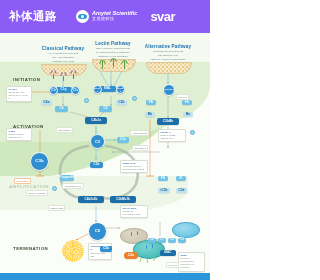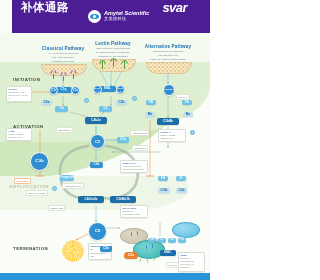--- a/index.html
+++ b/index.html
@@ -5,22 +5,22 @@
   html,body{margin:0;padding:0;}
   body{
     width:210px;height:280px;overflow:hidden;
     font-family:"Liberation Sans",sans-serif;
     background:#ffffff;position:relative;
   }
   #poster{position:absolute;inset:0;background:#fbfdf8;overflow:hidden;}
 
   
   .header{
-    position:absolute;left:12px;top:0;width:210px;height:33px;
-    background:#4c1d95;display:flex;z-index:40;
+    position:absolute;left:0;top:0;width:210px;height:33px;
+    background:#8b5cf6;display:flex;align-items:center;z-index:40;
   }
   .hdr-title{
     color:#ffffff;font-size:11.5px;font-weight:700;letter-spacing:.5px;
     margin-left:9px;white-space:nowrap;
   }
   .hdr-brand{display:flex;align-items:center;margin-left:19px;}
   .eye-logo{
     width:13px;height:13px;border-radius:50%;background:#ffffff;
     position:relative;flex:0 0 auto;
   }
@@ -30,21 +30,21 @@
   }
   .eye-logo::after{
     content:"";position:absolute;left:4.6px;top:4.6px;width:3.8px;height:3.8px;
     border-radius:50%;background:#ffffff;
   }
   .brand-txt{margin-left:3px;line-height:1.05;}
   .brand-en{color:#ffffff;font-size:5.6px;font-weight:700;font-style:italic;white-space:nowrap;}
   .brand-cn{color:#ffffff;font-size:4.2px;letter-spacing:.3px;white-space:nowrap;opacity:.95;}
   .hdr-svar{
     margin-left:13px;color:#ffffff;font-size:13px;font-weight:700;
-    font-style:italic;letter-spacing:-.5px;
+    letter-spacing:-.5px;
   }
 
   
   .band{position:absolute;left:0;width:210px;z-index:1;}
   .band-init{top:33px;height:40px;background:#f4faf0;}
   .band-act{top:62px;height:80px;background:#dff0d2;
     border-radius:0 0 70% 0;}
   .band-act2{top:62px;height:118px;background:#cfe8bd;
     border-radius:0 0 100% 0;width:196px;}
   .band-amp{top:176px;height:40px;background:#eef7e7;

